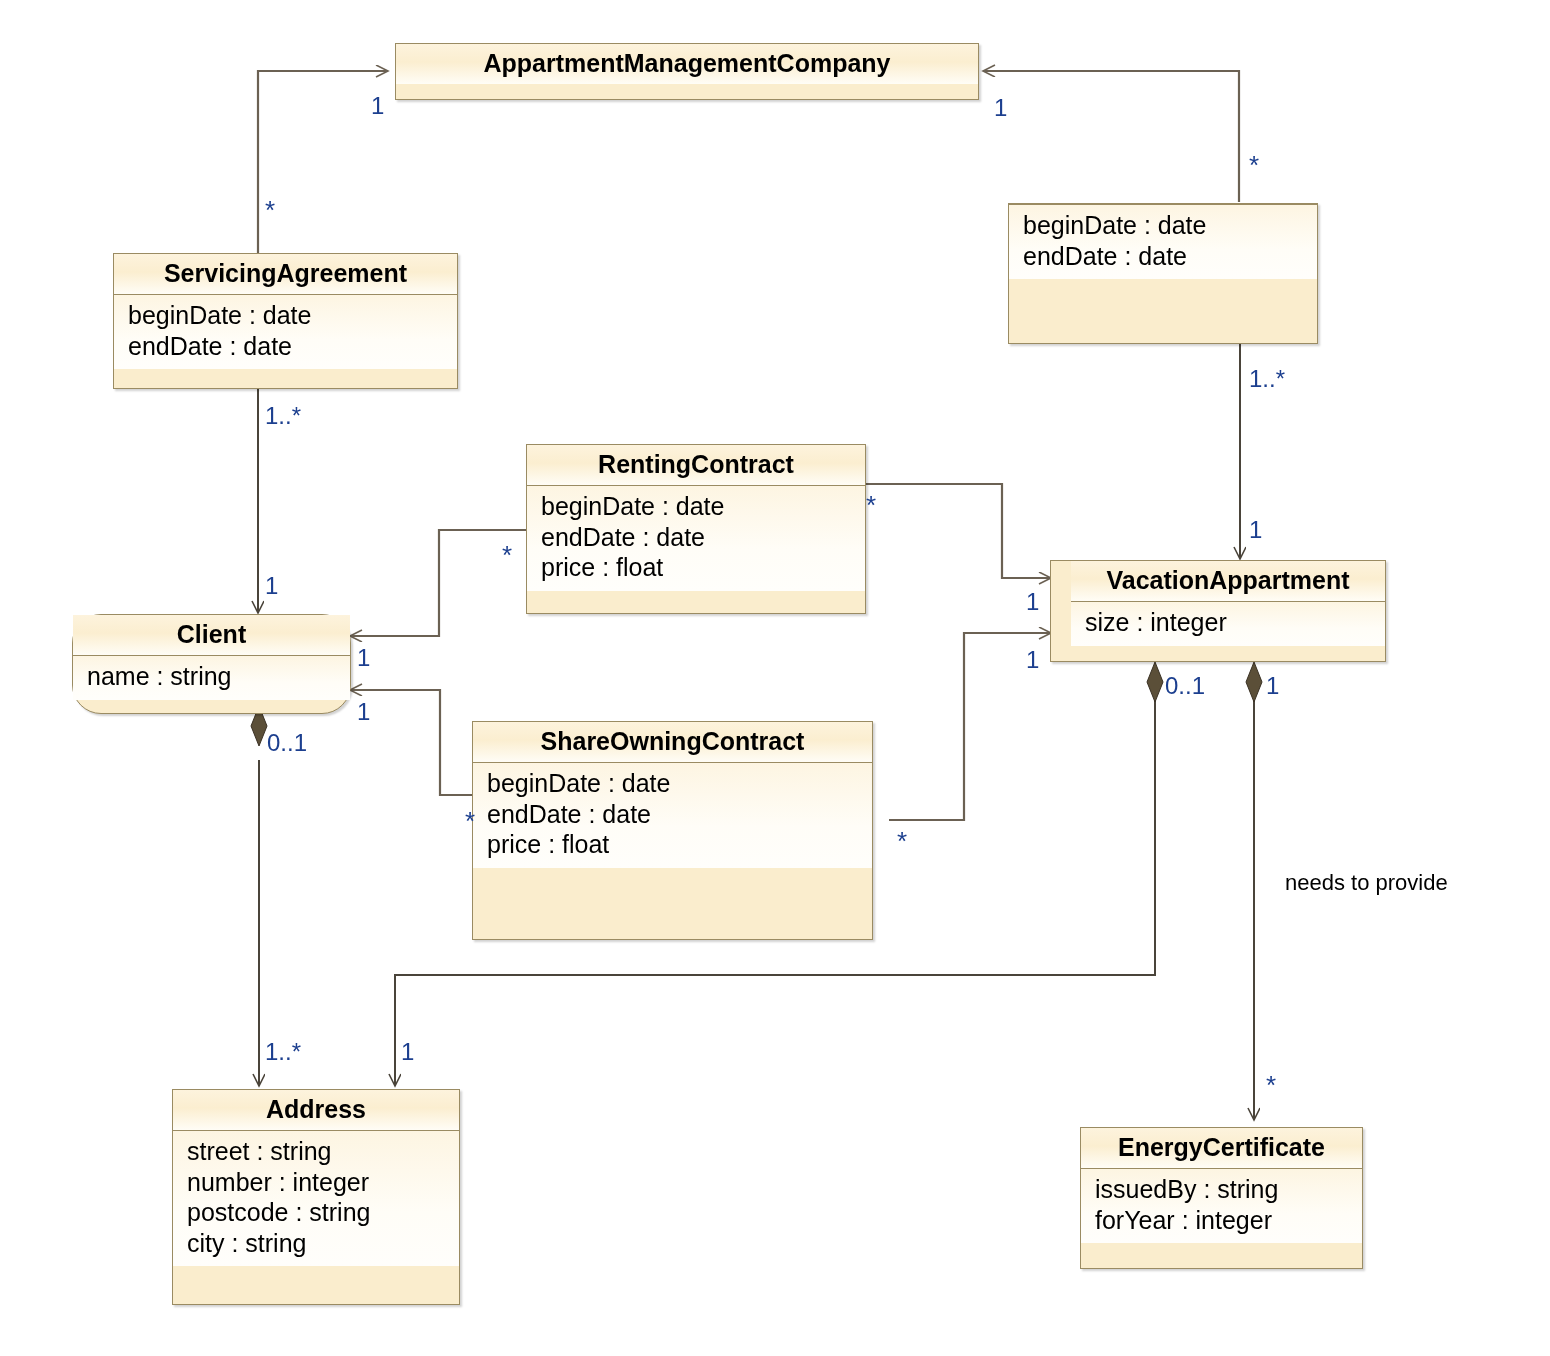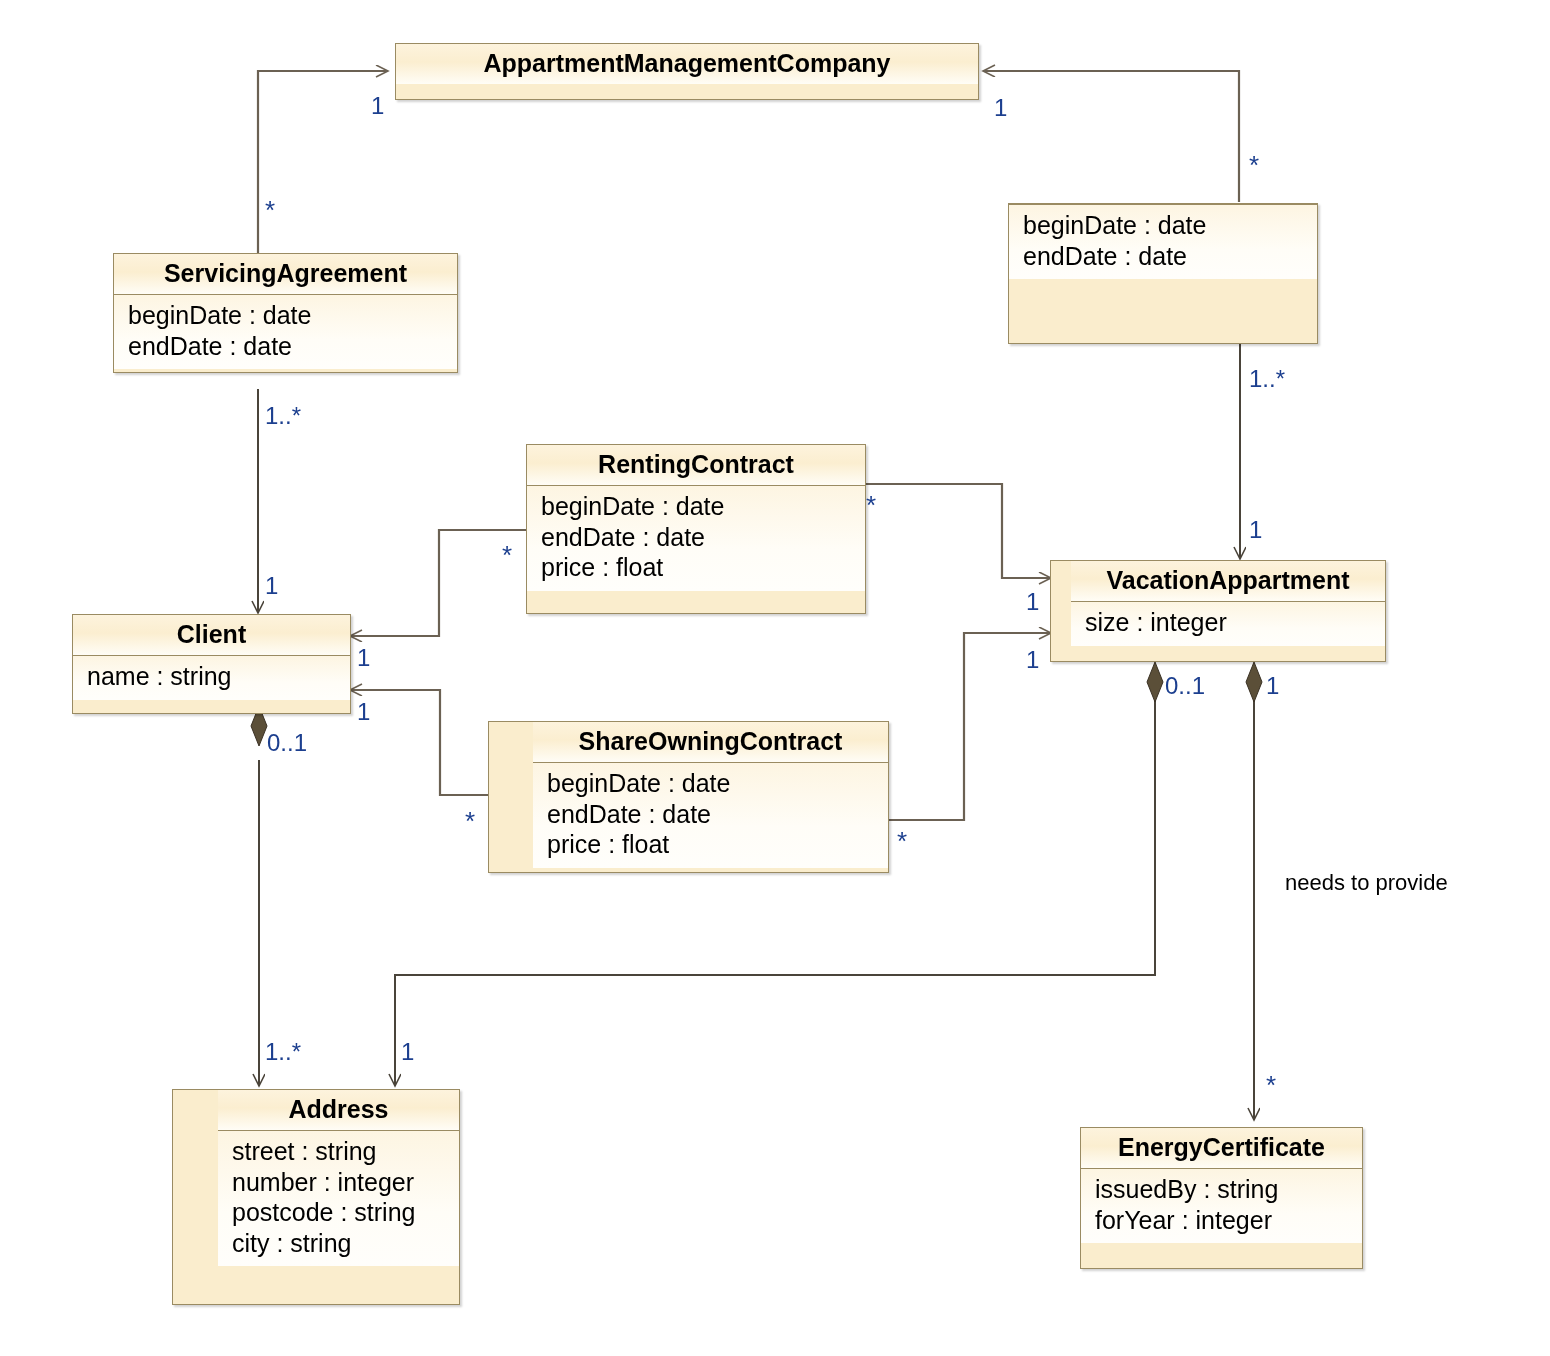--- a/index.html
+++ b/index.html
@@ -118,21 +118,21 @@
       <polygon points="1146,662 1154,682 1146,702 1138,682"></polygon>
       <polygon points="1245,662 1253,682 1245,702 1237,682"></polygon>
     </g>
   </svg>
 
   <div class="uml-class no-attrs" style="left:386px; top:43px; width:584px; height:57px;">
     <div class="class-name">AppartmentManagementCompany</div>
 
   </div>
 
-  <div class="uml-class" style="left:104px; top:253px; width:345px; height:120px;">
+  <div class="uml-class" style="left:104px; top:253px; width:345px; height:136px;">
     <div class="class-name">ServicingAgreement</div>
     <div class="class-attrs">
       <div class="attr-line">beginDate : date</div>
       <div class="attr-line">endDate : date</div>
     </div>
   </div>
 
   <div class="uml-class" style="left:999px; top:203px; width:310px; height:141px;">
     <div class="class-attrs">
       <div class="attr-line">beginDate : date</div>
@@ -142,44 +142,44 @@
 
   <div class="uml-class" style="left:517px; top:444px; width:340px; height:170px;">
     <div class="class-name">RentingContract</div>
     <div class="class-attrs">
       <div class="attr-line">beginDate : date</div>
       <div class="attr-line">endDate : date</div>
       <div class="attr-line">price : float</div>
     </div>
   </div>
 
-  <div class="uml-class" style="left:479px; top:721px; width:401px; height:152px;padding-left:44px;">
+  <div class="uml-class" style="left:463px; top:721px; width:401px; height:219px;">
     <div class="class-name">ShareOwningContract</div>
     <div class="class-attrs">
       <div class="attr-line">beginDate : date</div>
       <div class="attr-line">endDate : date</div>
       <div class="attr-line">price : float</div>
     </div>
   </div>
 
-  <div class="uml-class" style="left:63px; top:614px; width:279px; height:100px;">
+  <div class="uml-class" style="left:63px; top:614px; width:279px; height:100px;border-radius:29px;">
     <div class="class-name">Client</div>
     <div class="class-attrs">
       <div class="attr-line">name : string</div>
     </div>
   </div>
 
   <div class="uml-class" style="left:1041px; top:560px; width:336px; height:102px;padding-left:20px;">
     <div class="class-name">VacationAppartment</div>
     <div class="class-attrs">
       <div class="attr-line">size : integer</div>
     </div>
   </div>
 
-  <div class="uml-class" style="left:163px; top:1089px; width:288px; height:216px;padding-left:45px;">
+  <div class="uml-class" style="left:163px; top:1089px; width:288px; height:216px;">
     <div class="class-name">Address</div>
     <div class="class-attrs">
       <div class="attr-line">street : string</div>
       <div class="attr-line">number : integer</div>
       <div class="attr-line">postcode : string</div>
       <div class="attr-line">city : string</div>
     </div>
   </div>
 
   <div class="uml-class" style="left:1071px; top:1127px; width:283px; height:142px;">

